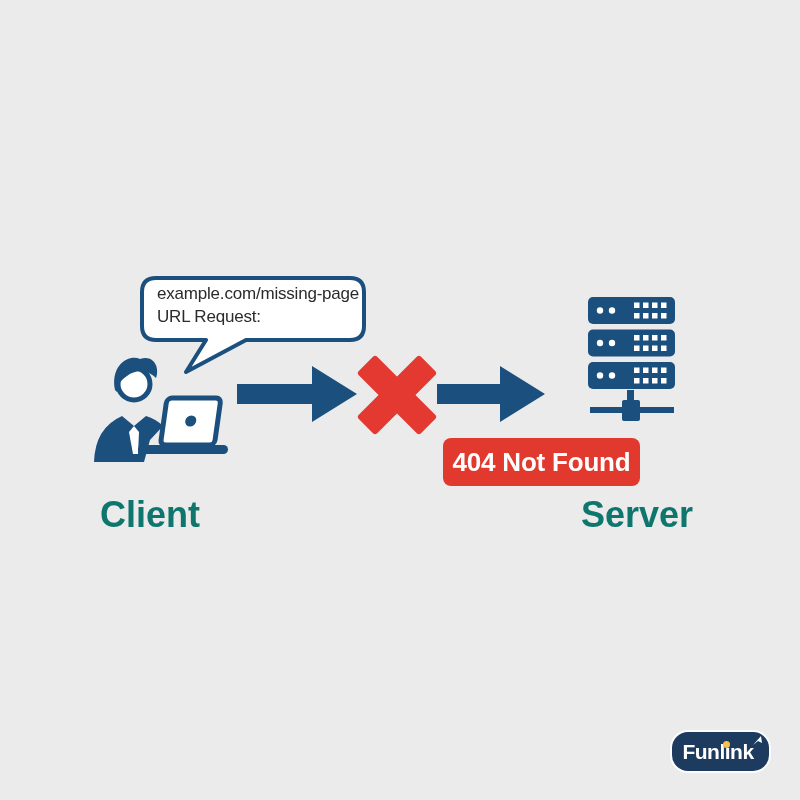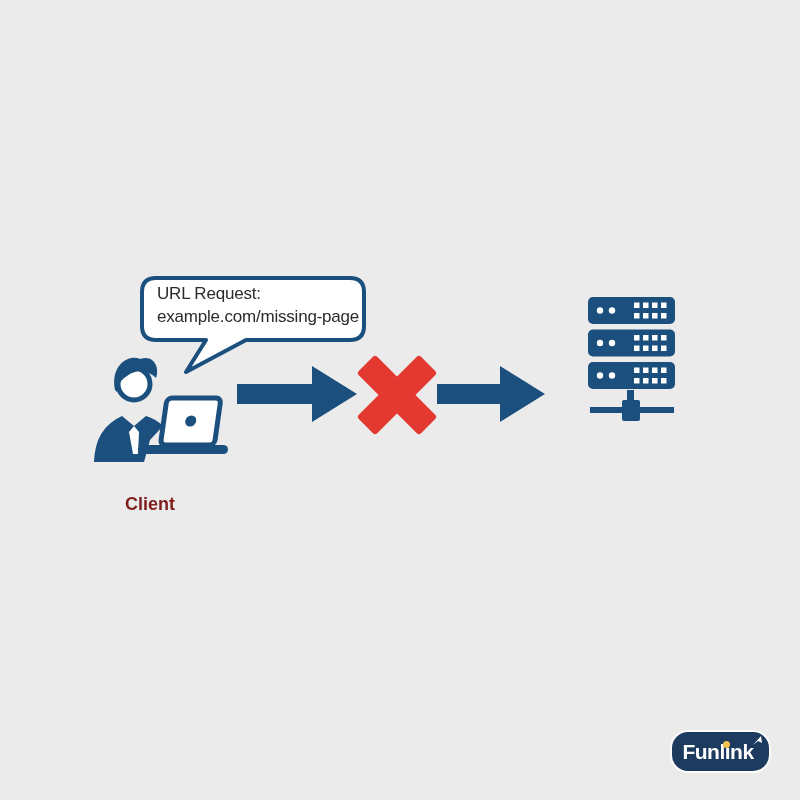--- a/index.html
+++ b/index.html
@@ -24,21 +24,21 @@
   .xmark-svg  { left:347px; top:345px; }
   .arrow2-svg { left:437px; top:366px; }
   .server-svg { left:586px; top:294px; }
 
   .icon-blue { fill:#1b4f7e; }
   .icon-white { fill:#ffffff; }
 
   
   .node-label {
     width:140px; text-align:center;
-    font-size:18px; font-weight:700; color:#7f1d1d;
+    font-size:36px; font-weight:700; color:#0f766e;
   }
   .client-label { left:80px; top:494px; }
   .server-label { left:567px; top:494px; }
 
   
   .badge {
     left:443px; top:438px; width:197px; height:48px;
     background:#e2392e; border-radius:8px;
     display:flex; align-items:center; justify-content:center;
     color:#ffffff; font-size:26px; font-weight:700; letter-spacing:-0.2px;
@@ -63,22 +63,22 @@
 </style>
 </head>
 <body>
 
 <div class="stage">
 
   <svg class="abs bubble-svg" width="234" height="108" viewBox="136 272 234 108">
     <path d="M 156 278 H 350 Q 364 278 364 292 V 326 Q 364 340 350 340 H 246 L 186 372 L 206 340 H 156 Q 142 340 142 326 V 292 Q 142 278 156 278 Z" fill="#ffffff" stroke="#1b4f7e" stroke-width="4" stroke-linejoin="round"></path>
   </svg>
   <div class="abs bubble-text">
+    <div>example.com/missing-page</div>
     <div>URL Request:</div>
-    <div>example.com/missing-page</div>
   </div>
 
   <svg class="abs client-svg" width="148" height="114" viewBox="0 0 148 114">
 
     <circle cx="46" cy="36" r="16" fill="#ffffff" stroke="#1b4f7e" stroke-width="5"></circle>
 
     <path class="icon-blue" d="M27,42 C22,16 42,6 52,11 C66,6 72,20 68,30
              C60,22 48,21 39,28 C33,32 30,36 29,44 Z"></path>
 
     <path class="icon-blue" d="M6,114 Q7,80 34,68 L46,78 L58,68 Q68,71 75,78 L62,92 L56,114 Z"></path>
@@ -102,20 +102,23 @@
     <g fill="#e43931">
       <rect x="6" y="37" width="88" height="26" rx="3" transform="rotate(45 50 50)"></rect>
       <rect x="6" y="37" width="88" height="26" rx="3" transform="rotate(-45 50 50)"></rect>
     </g>
   </svg>
 
   <svg class="abs arrow2-svg" width="110" height="56" viewBox="0 0 110 56">
     <polygon class="icon-blue" points="0,18 63,18 63,0 108,28 63,56 63,38 0,38"></polygon>
   </svg>
 
+  <div class="abs badge">
+    <span>404 Not Found</span>
+  </div>
 
   <svg class="abs server-svg" width="92" height="134" viewBox="0 0 92 134">
     <g class="icon-blue">
       <rect x="2" y="3" width="87" height="27" rx="5"></rect>
       <rect x="2" y="35.5" width="87" height="27" rx="5"></rect>
       <rect x="2" y="68" width="87" height="27" rx="5"></rect>
 
       <rect x="41" y="96" width="7" height="12"></rect>
       <rect x="4" y="113" width="84" height="6"></rect>
       <rect x="36" y="106" width="18" height="21" rx="2"></rect>
@@ -149,20 +152,21 @@
       <rect x="48" y="73.5" width="5.5" height="5.5"></rect>
         <rect x="57" y="73.5" width="5.5" height="5.5"></rect>
         <rect x="66" y="73.5" width="5.5" height="5.5"></rect>
         <rect x="75" y="73.5" width="5.5" height="5.5"></rect>
       <rect x="48" y="84" width="5.5" height="5.5"></rect>
         <rect x="57" y="84" width="5.5" height="5.5"></rect>
         <rect x="66" y="84" width="5.5" height="5.5"></rect>
         <rect x="75" y="84" width="5.5" height="5.5"></rect>
     </g>
   </svg>
+  <div class="abs node-label server-label">Server</div>
 
   <div class="abs logo">
     <span class="logo-text">Funlink</span>
     <span class="logo-dot"></span>
     <svg class="logo-spark" width="11" height="11" viewBox="0 0 11 11">
       <path d="M1,10 L9,1 L10,8 L6,6 Z" fill="#ffffff"></path>
     </svg>
   </div>
 
 </div>

